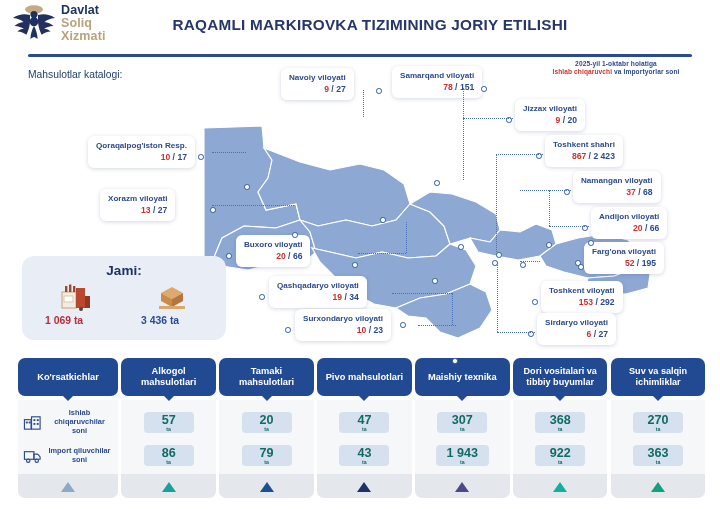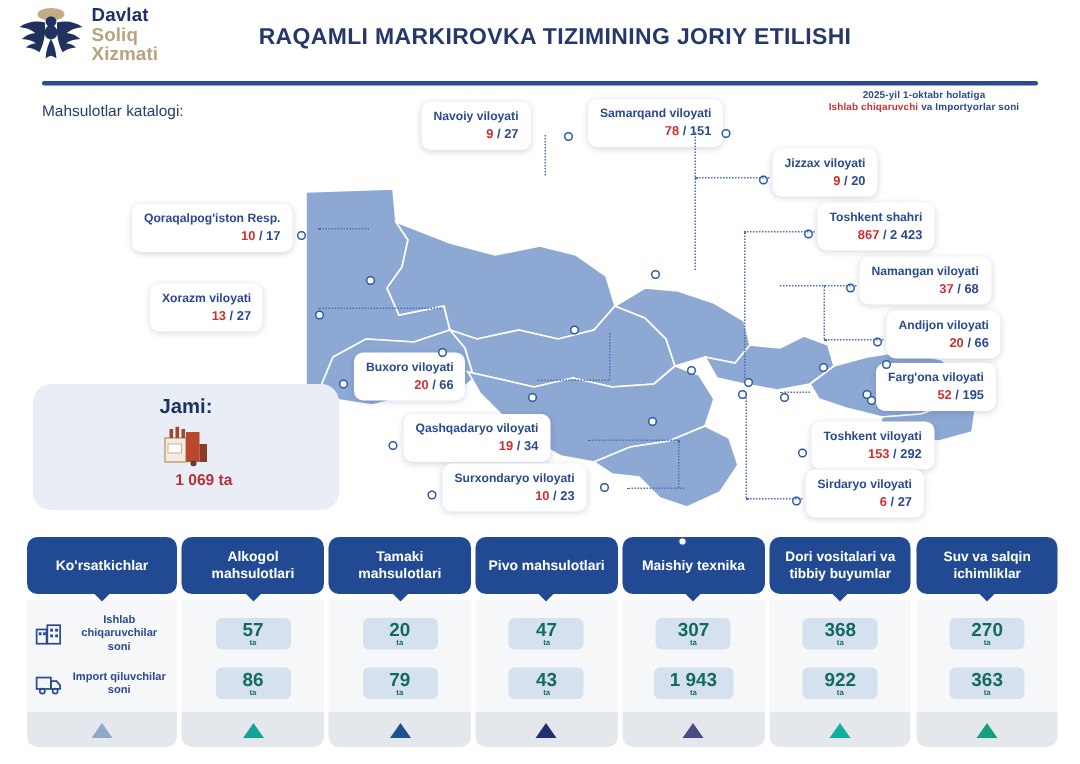--- a/index.html
+++ b/index.html
@@ -64,21 +64,21 @@
   .lead-h { border-top: 1.4px dotted #4a6fb5; height: 0; }
   .lead-v { border-left: 1.4px dotted #4a6fb5; width: 0; }
 
   
   .jami {
     position: absolute; left: 22px; top: 256px; width: 204px; height: 84px;
     background: #e9eef6; border-radius: 12px;
   }
   .jami-title { text-align: center; font-size: 13.5px; font-weight: bold; color: #1d3262; margin-top: 7px; }
   .jami-cols { display: flex; justify-content: center; gap: 34px; margin-top: 3px; }
-  .jami-col { text-align: right; width: 62px; }
+  .jami-col { text-align: left; width: 62px; }
   .jami-ico { height: 32px; display: flex; align-items: center; justify-content: center; }
   .jami-v { font-size: 10.4px; font-weight: bold; margin-top: 2px; }
   .jami-v.red { color: #b5303a; }
   .jami-v.blue { color: #2c4a8f; }
 
   
   .table { position: absolute; left: 18px; top: 358px; width: 686px; height: 140px; display: flex; gap: 3.4px; }
   .col { position: relative; flex: 0 0 auto; }
   .col.first { width: 100px; }
   .col.data { width: 94.5px; }
@@ -298,20 +298,31 @@
             <rect x="24" y="13" width="5" height="12" fill="#8c3a25"></rect>
             <rect x="4" y="3" width="2.4" height="6" fill="#9a4a30"></rect>
             <rect x="8" y="1.5" width="2.4" height="7.5" fill="#9a4a30"></rect>
             <rect x="12" y="3" width="2.4" height="6" fill="#9a4a30"></rect>
             <rect x="3" y="13" width="9" height="6" fill="#ffffff" stroke="#d2b48c" stroke-width=".7"></rect>
             <circle cx="20" cy="26" r="2" fill="#5b4033"></circle>
           </svg>
         </div>
         <div class="jami-v red">1 069 ta</div>
       </div>
+      <div class="jami-col">
+        <div class="jami-ico">
+          <svg width="30" height="28" viewBox="0 0 30 28">
+            <polygon points="4,10 15,4 26,10 15,16" fill="#e0a86a"></polygon>
+            <polygon points="4,10 15,16 15,24 4,18" fill="#c98b4b"></polygon>
+            <polygon points="26,10 15,16 15,24 26,18" fill="#b4763c"></polygon>
+            <rect x="2" y="23" width="26" height="3" fill="#d6a86e"></rect>
+          </svg>
+        </div>
+        <div class="jami-v blue">3 436 ta</div>
+      </div>
     </div>
   </div>
 
   <div class="table">
     <div class="col first">
       <div class="col-head">
         <span>Ko'rsatkichlar</span>
         <span class="head-notch"></span>
       </div>
       <div class="col-body shade">

